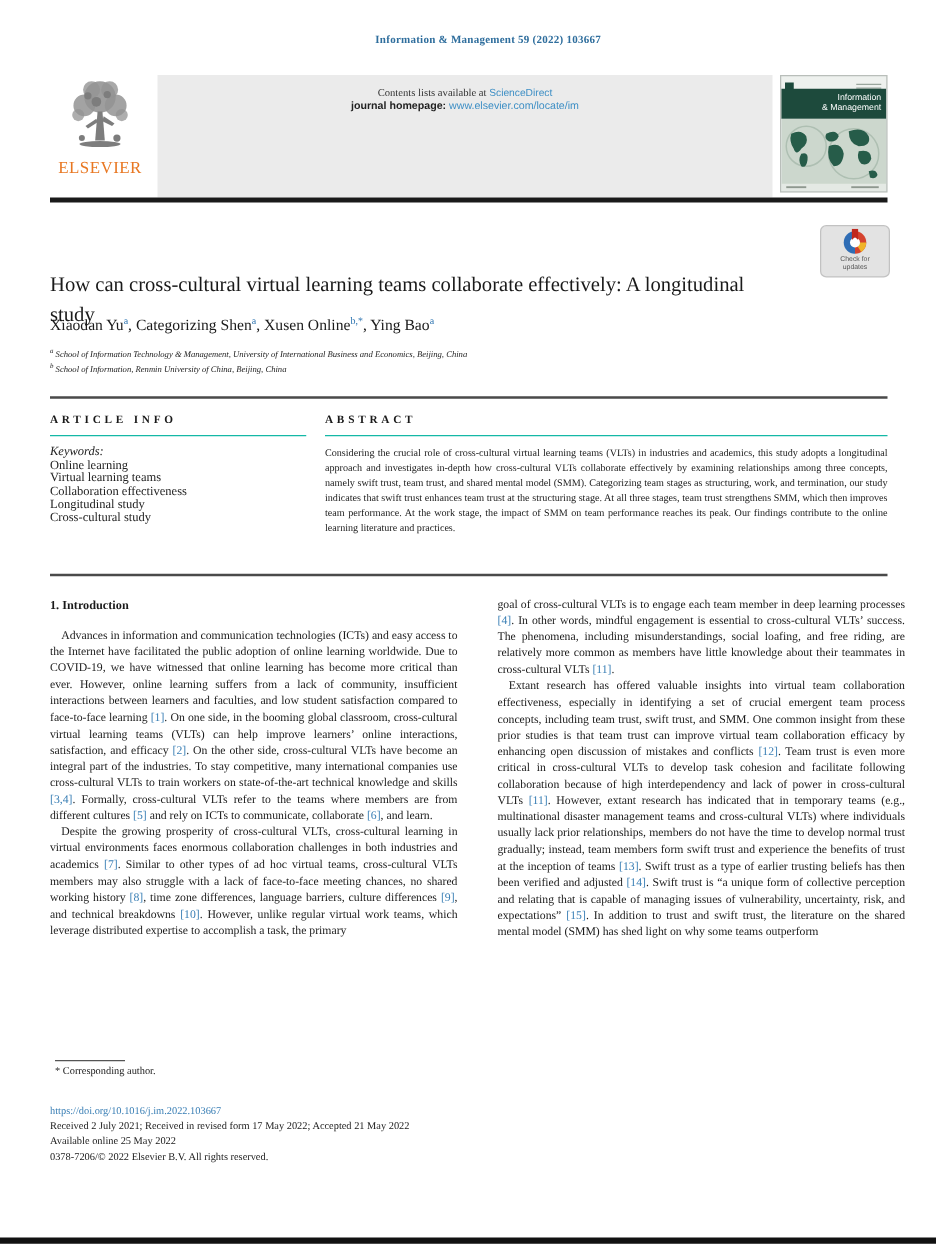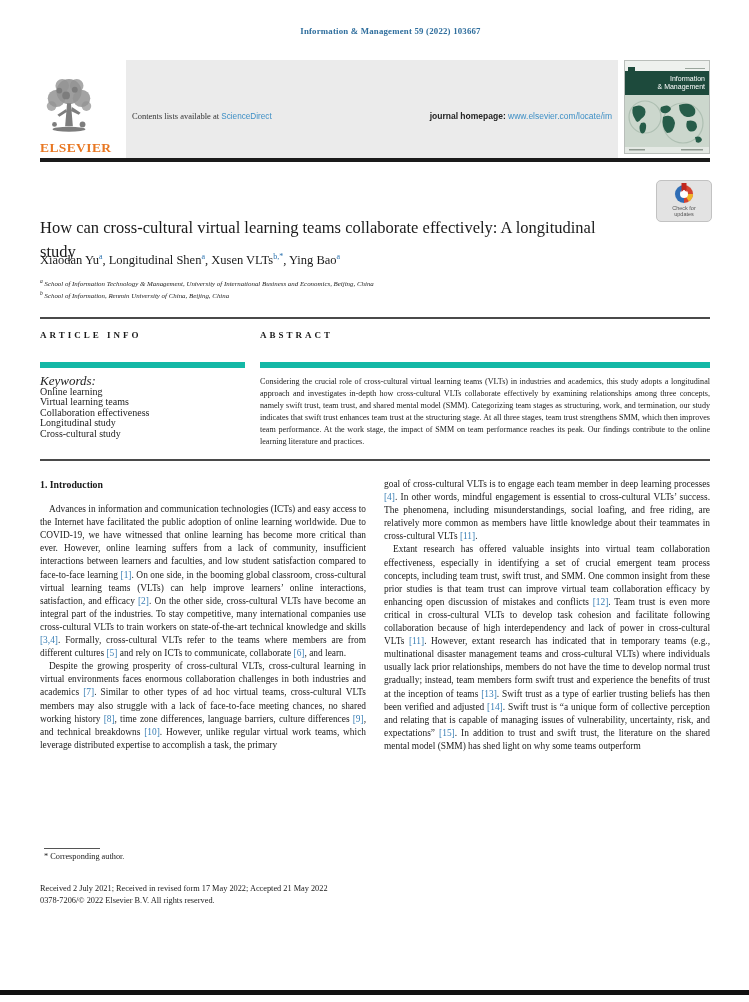--- a/index.html
+++ b/index.html
@@ -5,24 +5,24 @@
   * { margin:0; padding:0; box-sizing:border-box; }
   html,body { background:#ffffff; }
   body { width:749px; height:1002px; position:relative; font-family:"Liberation Serif", serif; color:#1a1a1a; }
   .page { position:absolute; inset:0; background:#fff; overflow:hidden; }
 
   .journal-ref { position:absolute; top:26px; left:16px; width:100%; text-align:center;
     font-size:8.8px; font-weight:bold; color:#2f6e9d; letter-spacing:.2px; }
 
   
   .header { position:absolute; top:60px; left:40px; width:670px; height:98px; display:flex; }
-  .logo-wrap { width:80px; display:flex; flex-direction:column; align-items:flex-start; justify-content:flex-end; padding-bottom:2px;font-weight:bold; }
+  .logo-wrap { width:80px; display:flex; flex-direction:column; align-items:center; justify-content:flex-end; padding-bottom:16px; }
   .elsevier-word { font-size:13.5px; color:#e87722; letter-spacing:.4px; font-family:"Liberation Serif", serif; }
-  .header-box { flex:1; margin:0 6px; background:#ebebeb; display:flex; flex-direction:row;
-    align-items:center; justify-content:space-between; padding:21px 6px 8px; }
+  .header-box { flex:1; margin:0 6px; background:#ebebeb; display:flex; flex-direction:column;
+    align-items:center; justify-content:flex-start; padding:9px 6px 8px; }
   .contents-line { font-size:8.5px; color:#333; }
   .contents-line .sd { color:#3e8fc5; font-family:"Liberation Sans", sans-serif; font-size:8.2px; text-decoration:none; }
   .journal-title-big { font-size:19px; color:#1f1f1f; letter-spacing:.2px; }
   .homepage-line { font-size:8.5px; font-family:"Liberation Sans", sans-serif; color:#222; font-weight:bold; }
   .homepage-line a { color:#3e8fc5; font-weight:normal; text-decoration:none; }
   .cover { width:86px; height:94px; border:1px solid #b9beba; background:#eef1ee; position:relative; overflow:hidden; }
   .cover-band { position:absolute; top:10px; left:0; width:100%; height:24px; background:#1d4a3c;
     color:#fff; font-family:"Liberation Sans", sans-serif; font-size:7px; line-height:8px;
     text-align:right; padding:4px 4px 0 0; }
   .cover-map { position:absolute; top:34px; left:0; }
@@ -39,29 +39,29 @@
   .affils { position:absolute; top:277px; left:40px; width:620px; font-size:6.9px; line-height:9.5px; font-style:italic; color:#222; }
   .affils sup { font-size:5.5px; }
 
   .rule1 { position:absolute; top:317px; left:40px; width:670px; height:1.5px; background:#4a4a4a; }
   .rule2 { position:absolute; top:459px; left:40px; width:670px; height:1.5px; background:#4a4a4a; }
 
   
   .info-col { position:absolute; top:330px; left:40px; width:205px; }
   .abs-col  { position:absolute; top:330px; left:260px; width:450px; }
   .sec-head { font-size:9px; font-weight:bold; letter-spacing:3px; color:#1a1a1a;
-    border-bottom:6px solid #14b8a6; padding-bottom:22px; margin-bottom:8px; }
-  .kw-label { font-size:13px; font-style:italic; color:#222; line-height:10.5px; }
+    border-bottom:1px solid #14b8a6; padding-bottom:8px; margin-bottom:8px; }
+  .kw-label { font-size:10px; font-style:italic; color:#222; line-height:10.5px; }
   .kw-item  { font-size:10px; color:#222; line-height:10.5px; }
   .abs-text { font-size:8.1px; line-height:12.1px; text-align:justify; color:#1a1a1a; }
 
   
   .col { position:absolute; top:478px; width:326px; height:356px; overflow:hidden;
     font-size:9.4px; line-height:13.1px; text-align:justify; color:#1a1a1a; }
-  .col-left { left:40px; } .col-right { left:384px; }
+  .col-left { left:40px; } .col-right { left:398px; }
   .intro-head { font-size:9.8px; font-weight:bold; margin-bottom:12px; }
   .para { text-indent:9px; }
   .para.noindent { text-indent:0; }
   .cite { color:#3a7fb5; }
 
   
   .footnote { position:absolute; top:848px; left:40px; width:400px; font-size:8.3px; line-height:10.8px; }
   .fn-rule { width:56px; height:1px; background:#555; margin-left:4px; margin-bottom:3px; }
   .fn-line1 { padding-left:4px; } .fn-line2 { padding-left:16px; }
   .fn-line2 .lbl { font-style:italic; }
@@ -149,22 +149,22 @@
       <path d="M20 11 A9 9 0 0 1 16 18.5 L11 11 Z" fill="#f0b429"></path>
       <circle cx="11" cy="11" r="4" fill="#ffffff"></circle>
       <path d="M8.5 0 L13.5 0 L13.5 9 L11 6.5 L8.5 9 Z" fill="#c0271e"></path>
     </svg>
     <div class="txt">Check for</div>
     <div class="txt">updates</div>
   </div>
 
   <div class="authors">
     <span><span>Xiaodan Yu</span><sup>a</sup><span>, </span></span>
-    <span><span>Longitudinal Shen</span><sup>a</sup><span>, </span></span>
-    <span><span>Xusen VLTs</span><sup>b,*</sup><span>, </span></span>
+    <span><span>Categorizing Shen</span><sup>a</sup><span>, </span></span>
+    <span><span>Xusen Online</span><sup>b,*</sup><span>, </span></span>
     <span><span>Ying Bao</span><sup>a</sup><span></span></span>
   </div>
 
   <div class="affils">
     <div><sup>a</sup><span> School of Information Technology &amp; Management, University of International Business and Economics, Beijing, China</span></div>
     <div><sup>b</sup><span> School of Information, Renmin University of China, Beijing, China</span></div>
   </div>
 
   <div class="rule1"></div>
 
@@ -195,18 +195,20 @@
     <p class="para noindent cites">goal of cross-cultural VLTs is to engage each team member in deep learning processes <span class="cite">[4]</span>. In other words, mindful engagement is essential to cross-cultural VLTs’ success. The phenomena, including misunderstandings, social loafing, and free riding, are relatively more common as members have little knowledge about their teammates in cross-cultural VLTs <span class="cite">[11]</span>.</p>
     <p class="para cites">Extant research has offered valuable insights into virtual team collaboration effectiveness, especially in identifying a set of crucial emergent team process concepts, including team trust, swift trust, and SMM. One common insight from these prior studies is that team trust can improve virtual team collaboration efficacy by enhancing open discussion of mistakes and conflicts <span class="cite">[12]</span>. Team trust is even more critical in cross-cultural VLTs to develop task cohesion and facilitate following collaboration because of high interdependency and lack of power in cross-cultural VLTs <span class="cite">[11]</span>. However, extant research has indicated that in temporary teams (e.g., multinational disaster management teams and cross-cultural VLTs) where individuals usually lack prior relationships, members do not have the time to develop normal trust gradually; instead, team members form swift trust and experience the benefits of trust at the inception of teams <span class="cite">[13]</span>. Swift trust as a type of earlier trusting beliefs has then been verified and adjusted <span class="cite">[14]</span>. Swift trust is “a unique form of collective perception and relating that is capable of managing issues of vulnerability, uncertainty, risk, and expectations” <span class="cite">[15]</span>. In addition to trust and swift trust, the literature on the shared mental model (SMM) has shed light on why some teams outperform</p>
   </div>
 
   <div class="footnote">
     <div class="fn-rule"></div>
     <div class="fn-line1"><span>*</span><span> Corresponding author.</span></div>
   </div>
 
   <div class="footer">
+    <div><a href="#" class="blue">https://doi.org/10.1016/j.im.2022.103667</a></div>
     <div>Received 2 July 2021; Received in revised form 17 May 2022; Accepted 21 May 2022</div>
+    <div>Available online 25 May 2022</div>
     <div>0378-7206/© 2022 Elsevier B.V. All rights reserved.</div>
   </div>
 
   <div class="bottom-bar"></div>
 </div>
 
 </body></html>

